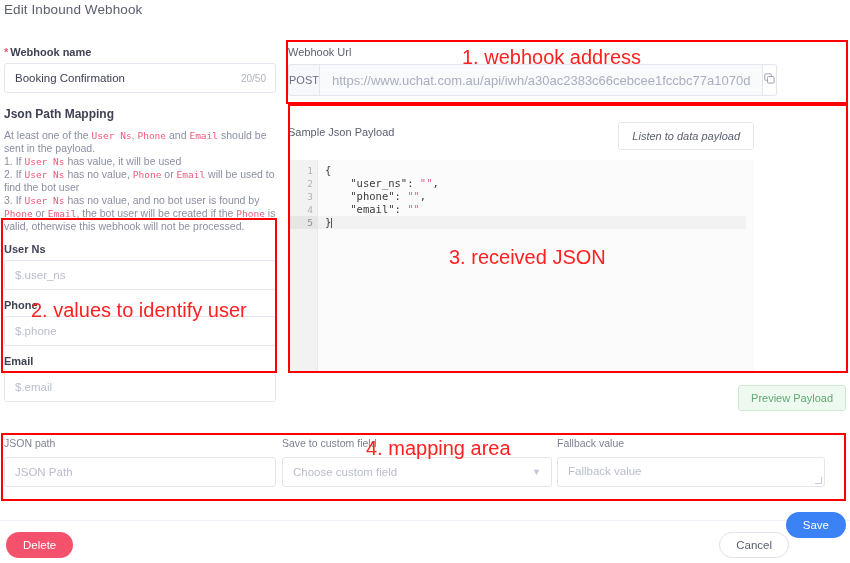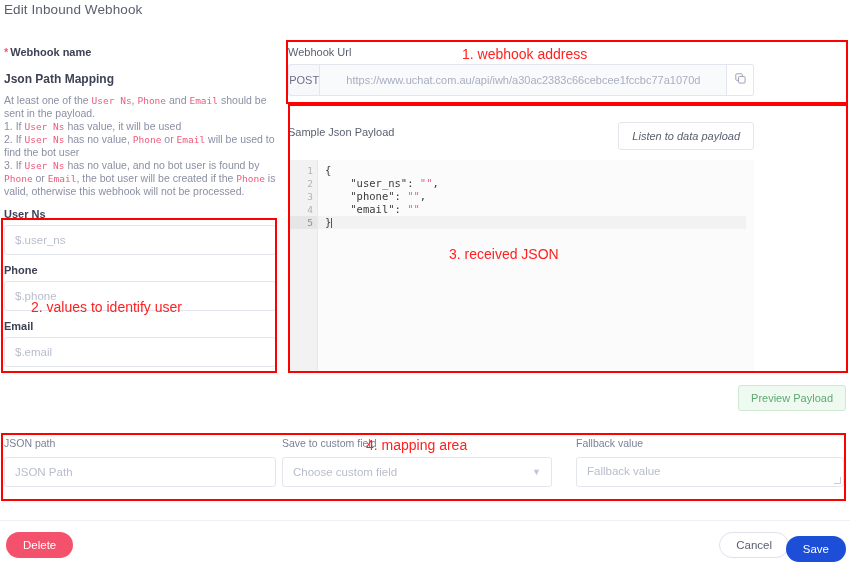--- a/index.html
+++ b/index.html
@@ -79,22 +79,22 @@
 
   .url-row { display: flex; height: 32px; margin-top: 6px; }
   .post-badge {
     width: 52px; display: flex; align-items: center; justify-content: center;
     border: 1px solid #e3e6ef; border-right: none;
     border-radius: 3px 0 0 3px;
     background: #f7f8fc; color: #6b7084; font-size: 11px;
   }
   .url-box {
     flex: 1; border: 1px solid #e3e6ef; background: #f9fafc;
-    display: flex; align-items: center; padding: 0 26px;
-    color: #a9aec0; font-size: 11px;
+    display: flex; align-items: center; padding: 0 12px;
+    color: #a9aec0; font-size: 13px;
   }
   .copy-btn {
     width: 44px; border: 1px solid #e3e6ef; border-left: none;
     border-radius: 0 3px 3px 0; background: #fff;
     display: flex; align-items: center; justify-content: center;
   }
 
   .payload-head {
     display: flex; align-items: flex-start; justify-content: space-between;
     margin-top: 26px;
@@ -148,21 +148,21 @@
     display: flex; align-items: center;
     font-size: 11px; color: #5fa873; cursor: pointer;
   }
 
   
   .map-area { position: absolute; left: 4px; top: 437px; width: 842px; }
   .map-labels { display: flex; font-size: 10.5px; color: #7d8194; }
   .map-row { display: flex; margin-top: 8px; }
   .map-col-a { width: 272px; }
   .map-col-b { width: 270px; margin-left: 6px; }
-  .map-col-c { width: 268px; margin-left: 24px; }
+  .map-col-c { width: 268px; margin-left: 5px; }
 
   .select {
     height: 30px; border: 1px solid #e3e6ef; border-radius: 3px;
     background: #fff; display: flex; align-items: center;
     justify-content: space-between; padding: 12px 10px;
     font-size: 11.5px; color: #b9bdcc;
   }
   .chev { color: #c2c6d4; font-size: 9px; }
   .textarea {
     height: 30px; border: 1px solid #e3e6ef; border-radius: 3px;
@@ -189,34 +189,34 @@
   }
   .btn-delete {
     position: absolute; left: 6px; top: 532px;
     background: #f4516c; color: #fff;
   }
   .btn-cancel {
     position: absolute; right: 61px; top: 532px;
     background: #fff; color: #5a5f70; border-color: #dfe2ec;
   }
   .btn-save {
-    position: absolute; right: 4px; top: 536px;
-    background: #1d4ed8; color: #fff;
+    position: absolute; right: 4px; top: 512px;
+    background: #3b82f6; color: #fff;
   }
 
   
   .anno-box {
     position: absolute;
     border: 2px solid #ff0000;
     pointer-events: none;
   }
   .anno-text {
     position: absolute;
     color: #ff2020;
-    font-size: 14px;
+    font-size: 20px;
     white-space: nowrap;
     pointer-events: none;
   }
   #anno-box-1 { left: 286px; top: 40px; width: 562px; height: 64px; }
   #anno-box-2 { left: 1px;   top: 218px; width: 276px; height: 155px; }
   #anno-box-3 { left: 288px; top: 104px; width: 560px; height: 269px; }
   #anno-box-4 { left: 1px;   top: 433px; width: 845px; height: 68px; }
 
   #anno-text-1 { left: 462px; top: 46px; }
   #anno-text-2 { left: 31px;  top: 299px; }
@@ -227,20 +227,24 @@
 <body>
 
 <div class="page-title">Edit Inbound Webhook</div>
 
 <div class="left-col">
 
   <div class="fld-label">
     <span class="req-star">*</span><span>Webhook name</span>
   </div>
 
+  <div class="name-field-wrap">
+    <div class="input">Booking Confirmation</div>
+    <span class="counter">20/50</span>
+  </div>
 
   <div class="sec-title">Json Path Mapping</div>
 
   <div class="help" id="help-block">
       <div><span>At least one of the </span><span class="kw">User Ns</span><span>, </span><span class="kw">Phone</span><span> and </span><span class="kw">Email</span><span> should be sent in the payload.</span></div>
       <div><span>1. If </span><span class="kw">User Ns</span><span> has value, it will be used</span></div>
       <div><span>2. If </span><span class="kw">User Ns</span><span> has no value, </span><span class="kw">Phone</span><span> or </span><span class="kw">Email</span><span> will be used to find the bot user</span></div>
       <div><span>3. If </span><span class="kw">User Ns</span><span> has no value, and no bot user is found by </span><span class="kw">Phone</span><span> or </span><span class="kw">Email</span><span>, the bot user will be created if the </span><span class="kw">Phone</span><span> is valid, otherwise this webhook will not be processed.</span></div>
     </div>
 

